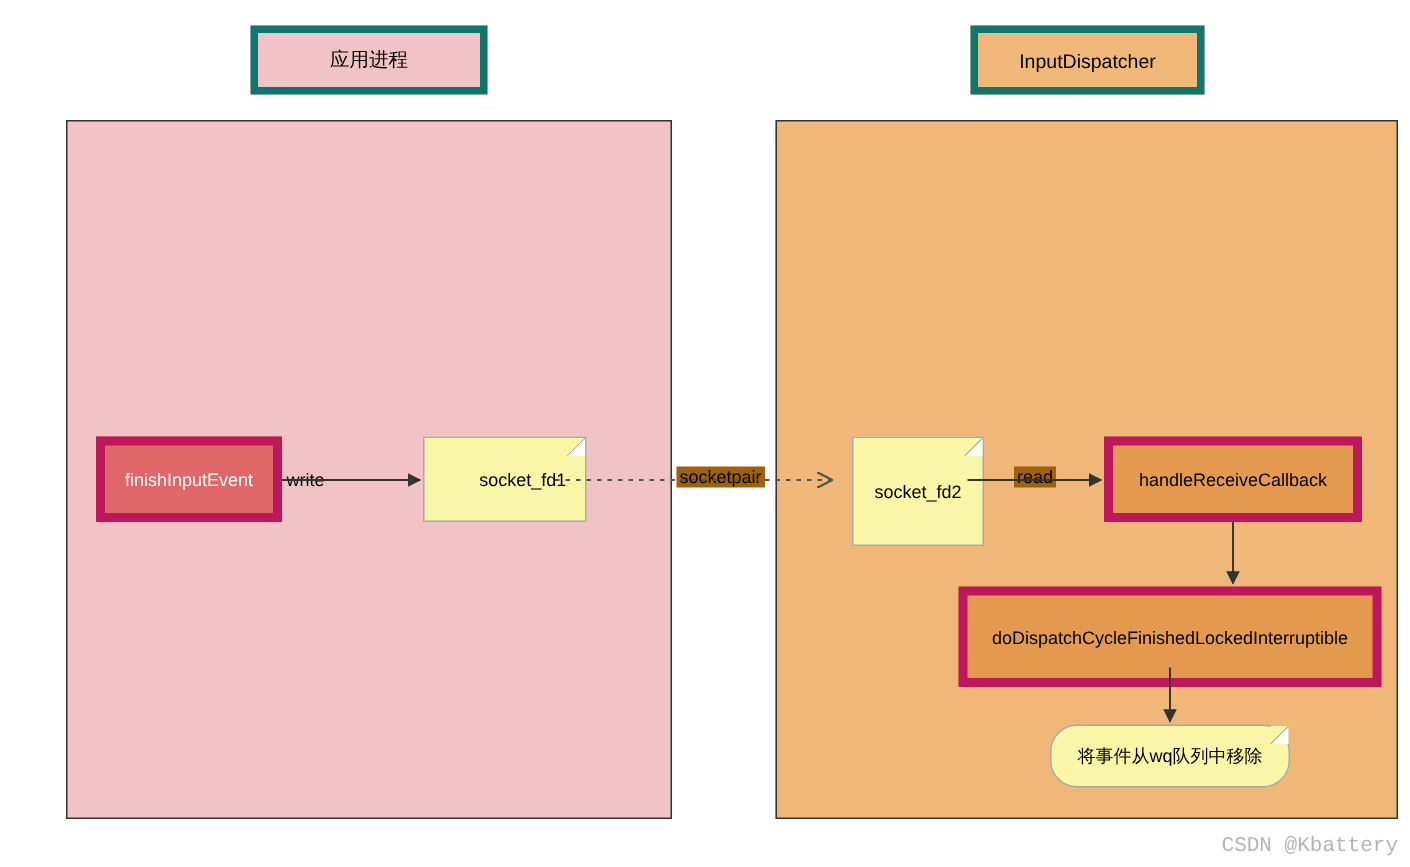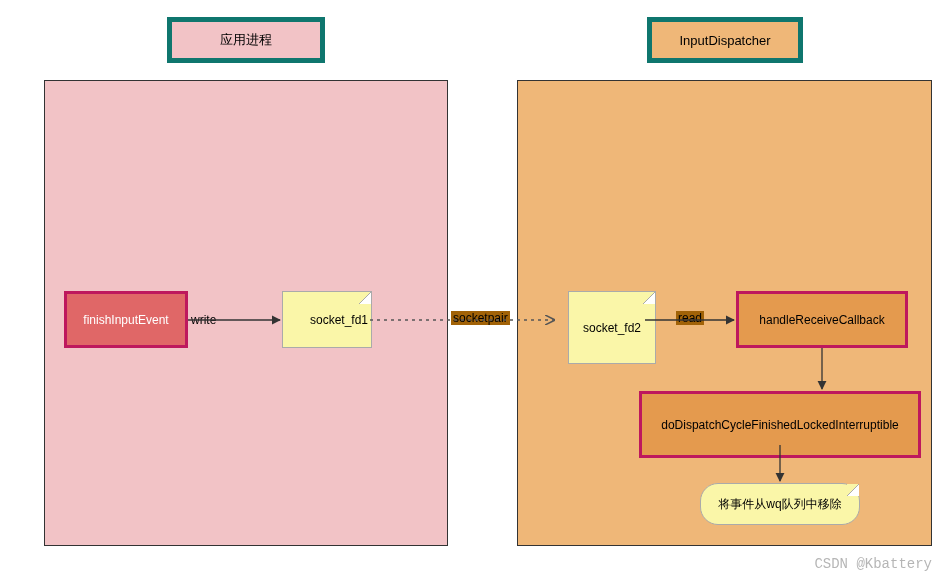--- a/index.html
+++ b/index.html
@@ -49,21 +49,21 @@
     left: 647px;
     width: 156px;
     background: #efb778;
   }
   .node {
     position: absolute;
     display: flex;
     align-items: center;
     justify-content: center;
     text-align: center;
-    border: 3px solid #be185d;
+    border: 6px solid #be185d;
     font-size: 12px;
   }
   .red-box {
     background: #e06767;
     color: #fff;
   }
   .yellow-note {
     background: #faf6a8;
     position: absolute;
     display: flex;
@@ -113,21 +113,21 @@
   <span>应用进程</span>
 </div>
 <div class="header-box orange-header">
   <span>InputDispatcher</span>
 </div>
 
 <div class="node red-box" style="left:64px; top:291px; width:124px; height:57px;">
   <span>finishInputEvent</span>
 </div>
 
-<div class="yellow-note" style="left:282px; top:291px; width:90px; height:57px;padding-left:24px;">
+<div class="yellow-note" style="left:282px; top:291px; width:109px; height:57px;padding-left:24px;">
   <span>socket_fd1</span>
 </div>
 
 <div class="yellow-note" style="left:568px; top:291px; width:88px; height:73px;">
   <span>socket_fd2</span>
 </div>
 
 <div class="node dark-orange" style="left:736px; top:291px; width:172px; height:57px;">
   <span>handleReceiveCallback</span>
 </div>

